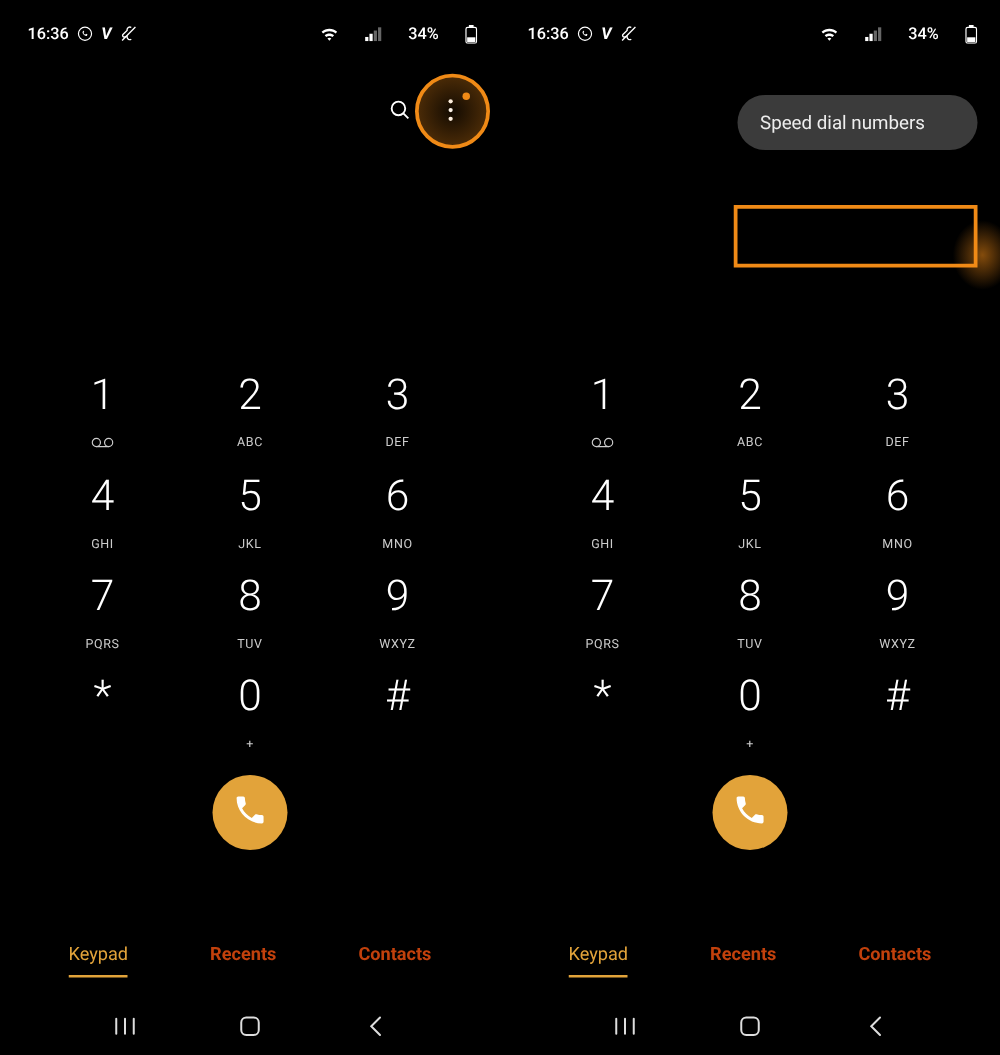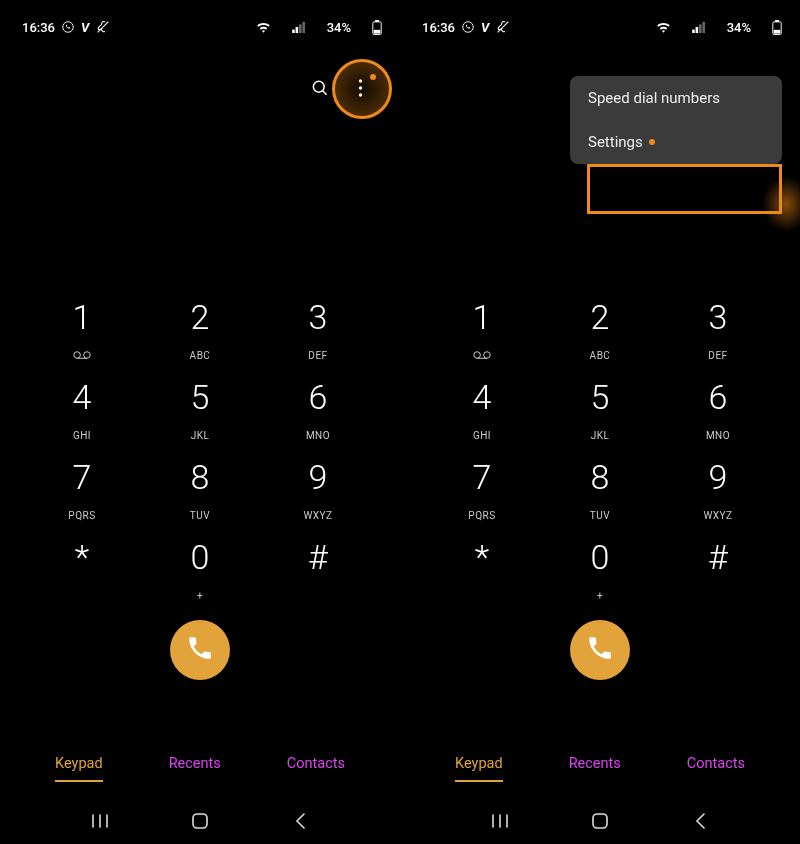--- a/index.html
+++ b/index.html
@@ -16,40 +16,40 @@
     
     .top-actions { position: absolute; top: 78px; right: 28px; display: flex; align-items: center; gap: 16px; }
     .search-btn, .more-btn { width: 24px; height: 24px; display: flex; align-items: center; justify-content: center; }
     .more-btn { position: relative; }
     .more-dot-badge { position: absolute; top: -4px; right: -4px; width: 6px; height: 6px; background: #F08A16; border-radius: 50%; }
 
     
     .circle-highlight { position: absolute; top: 59px; right: 8px; width: 60px; height: 60px; border: 3px solid #F08A16; border-radius: 50%; pointer-events: none; background: radial-gradient(circle, rgba(240,138,22,0.08) 0%, rgba(240,138,22,0.35) 85%, rgba(240,138,22,0.0) 100%); }
 
     
-    .menu { position: absolute; top: 76px; right: 18px; width: 212px; background: #3b3b3b; border-radius: 8px; overflow: hidden; z-index: 5; }
+    .menu { position: absolute; top: 76px; right: 18px; width: 192px; background: #3b3b3b; border-radius: 28px; overflow: hidden; z-index: 5; }
     .menu-item { padding: 13px 18px; font-size: 15px; color: #eee; display: flex; align-items: center; gap: 6px; }
     .menu-item .dot { width: 6px; height: 6px; background: #F08A16; border-radius: 50%; display: inline-block; }
     .menu-highlight { position: absolute; border: 3px solid #F08A16; pointer-events: none; z-index: 6; }
     .menu-glow { position: absolute; width: 48px; height: 56px; background: radial-gradient(ellipse at center, rgba(240,138,22,0.55), rgba(240,138,22,0) 70%); pointer-events: none; z-index: 4; }
 
     
     .keypad { position: absolute; left: 0; right: 0; bottom: 164px; padding: 0 42px; }
     .row { display: flex; justify-content: space-between; margin-bottom: 18px; }
     .key { width: 80px; text-align: center; cursor: pointer; }
     .key-digit { font-size: 34px; font-weight: 300; line-height: 1; color: #fff; }
     .key-sub { font-size: 10px; letter-spacing: 0.5px; color: #ccc; margin-top: 16px; min-height: 12px; }
     .key-vm { display:inline-flex; align-items:center; justify-content:center; }
 
     
     .call-btn { width: 60px; height: 60px; background: #E2A33A; border-radius: 50%; margin: 4px auto 0; display: flex; align-items: center; justify-content: center; }
 
     
     .tabs { position: absolute; bottom: 62px; left: 0; right: 0; display: flex; justify-content: space-around; padding: 0 22px; }
-    .tab { font-size: 14.5px; color: #d946ef; padding: 8px 0; }
+    .tab { font-size: 14.5px; color: #c2410c; padding: 8px 0; font-weight: bold; }
     .tab.active { color: #E2A33A; border-bottom: 2px solid #E2A33A; font-weight: 400; }
 
     
     .nav-bar { position: absolute; bottom: 12px; left: 0; right: 0; display: flex; justify-content: space-around; align-items: center; padding: 0 50px; }
     .nav-btn { width: 22px; height: 22px; display: flex; align-items: center; justify-content: center; color: #ddd; }
   </style>
 </head>
 <body>
 
 <div class="container">
@@ -251,24 +251,20 @@
               <rect x="0.5" y="2" width="9" height="13.5" rx="1.5" fill="none" stroke="#fff" stroke-width="1"></rect>
               <rect x="1.5" y="10.5" width="7" height="4" fill="#fff"></rect>
             </svg>
       </span>
     </div>
   </div>
       <div class="menu">
         <div class="menu-item">
           <span>Speed dial numbers</span>
         </div>
-        <div class="menu-item">
-          <span>Settings</span>
-          <span class="dot"></span>
-        </div>
       </div>
       <div class="menu-glow" style="top:176px; right:-10px;"></div>
       <div class="menu-highlight" style="top:164px; right:18px; width:195px; height:50px;"></div>
     <div class="keypad">
       <div class="row">
         <div class="key">
           <div class="key-digit">1</div>
           <div class="key-sub"><span class="key-vm">
                 <svg width="18" height="10" viewBox="0 0 22 10" fill="none" stroke="#ccc" stroke-width="1.2">
                   <circle cx="5" cy="5" r="4"></circle>

